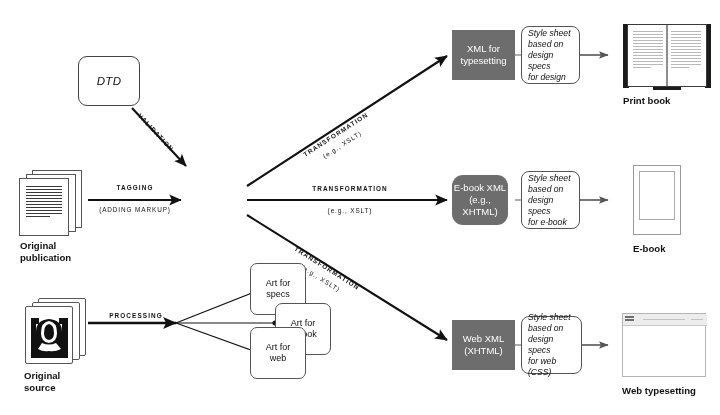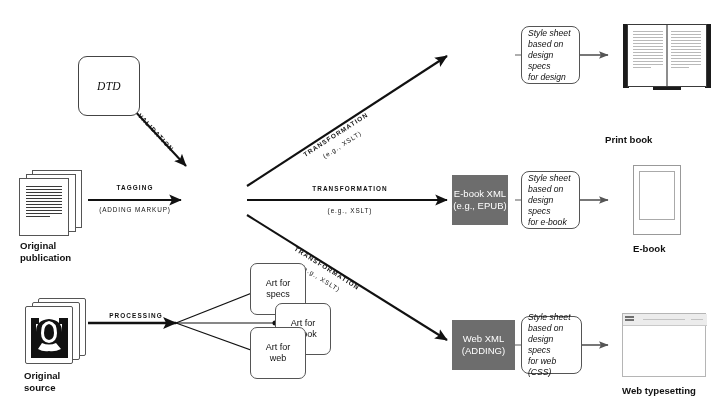--- a/index.html
+++ b/index.html
@@ -103,21 +103,21 @@
 
     <line x1="515" y1="345" x2="521" y2="345" stroke="#777" stroke-width="1.2"></line>
     <line x1="580" y1="345" x2="608" y2="345" stroke="#555" stroke-width="1.6" marker-end="url(#ahs)"></line>
 
     <line x1="88" y1="323" x2="176" y2="323" stroke="#111" stroke-width="2.3" marker-end="url(#ah)"></line>
     <line x1="176" y1="323" x2="262" y2="289" stroke="#111" stroke-width="1.2" marker-end="url(#dot)"></line>
     <line x1="176" y1="323" x2="275" y2="323" stroke="#111" stroke-width="1.2" marker-end="url(#dot)"></line>
     <line x1="176" y1="323" x2="262" y2="354" stroke="#111" stroke-width="1.2" marker-end="url(#dot)"></line>
   </svg>
 
-  <div class="abs dtd-box" style="left:78px;top:56px;width:62px;height:60px;font-family:Liberation Serif, serif;">
+  <div class="abs dtd-box" style="left:78px;top:56px;width:62px;height:50px;">
     <span>DTD</span>
   </div>
 
   <div class="abs rot-label" style="left:142px;top:112px;transform:rotate(47deg);">
     <div class="arrow-label">VALIDATION</div>
   </div>
 
   <div class="stack" style="left:18px;top:170px;width:68px;height:66px;">
     <div class="sheet" style="left:14px;top:0px;width:50px;height:58px;"></div>
     <div class="sheet" style="left:8px;top:4px;width:50px;height:58px;"></div>
@@ -184,20 +184,24 @@
   </div>
   <div class="abs art-box" style="left:275px;top:303px;width:56px;height:52px;">
     <span>Art for</span>
     <span>e-book</span>
   </div>
   <div class="abs art-box" style="left:250px;top:327px;width:56px;height:52px;">
     <span>Art for</span>
     <span>web</span>
   </div>
 
+  <div class="abs gray-box" style="left:452px;top:30px;width:63px;height:50px;">
+    <span>XML for</span>
+    <span>typesetting</span>
+  </div>
   <div class="abs style-box" style="left:521px;top:26px;width:59px;height:58px;">
     <span>Style sheet</span>
     <span>based on</span>
     <span>design specs</span>
     <span>for design</span>
   </div>
 
   <div class="book-ico" style="left:623px;top:24px;width:88px;height:66px;">
     <div class="abs" style="left:0;top:0;width:6px;height:64px;background:#1b1b1b;"></div>
     <div class="abs" style="left:82px;top:0;width:6px;height:64px;background:#1b1b1b;"></div>
@@ -228,41 +232,41 @@
       <i style="width:30px;background:#b9b9b9"></i>
         <i style="width:30px;background:#b9b9b9"></i>
       <i style="width:30px;background:#b9b9b9"></i>
         <i style="width:30px;background:#b9b9b9"></i>
       <i style="width:30px;background:#b9b9b9"></i>
         <i style="width:30px;background:#b9b9b9"></i>
       <i style="width:18px;background:#b9b9b9"></i>
     </div>
     <div class="abs" style="left:30px;top:63px;width:28px;height:3px;background:#1b1b1b;"></div>
   </div>
-  <div class="abs caption" style="left:605px;top:95px;margin-top:39px;">Print book</div>
-
-  <div class="abs gray-box" style="left:452px;top:175px;width:56px;height:50px;">
+  <div class="abs caption" style="left:623px;top:95px;">Print book</div>
+
+  <div class="abs gray-box" style="left:452px;top:175px;width:56px;height:50px;border-radius:11px;">
     <span>E-book XML</span>
-    <span>(e.g., EPUB)</span>
+    <span>(e.g., XHTML)</span>
   </div>
   <div class="abs style-box" style="left:521px;top:171px;width:59px;height:58px;">
     <span>Style sheet</span>
     <span>based on</span>
     <span>design specs</span>
     <span>for e-book</span>
   </div>
 
   <div class="ereader" style="left:633px;top:165px;width:48px;height:70px;">
     <div class="ereader-screen" style="left:5px;top:5px;width:36px;height:49px;"></div>
   </div>
   <div class="abs caption" style="left:633px;top:243px;">E-book</div>
 
   <div class="abs gray-box" style="left:452px;top:320px;width:63px;height:50px;">
     <span>Web XML</span>
-    <span>(ADDING)</span>
+    <span>(XHTML)</span>
   </div>
   <div class="abs style-box" style="left:521px;top:316px;width:61px;height:58px;">
     <span>Style sheet</span>
     <span>based on</span>
     <span>design specs</span>
     <span>for web (CSS)</span>
   </div>
 
   <div class="browser" style="left:622px;top:313px;width:84px;height:64px;">
     <div class="browser-bar" style="left:0;top:0;width:84px;height:11px;"></div>

